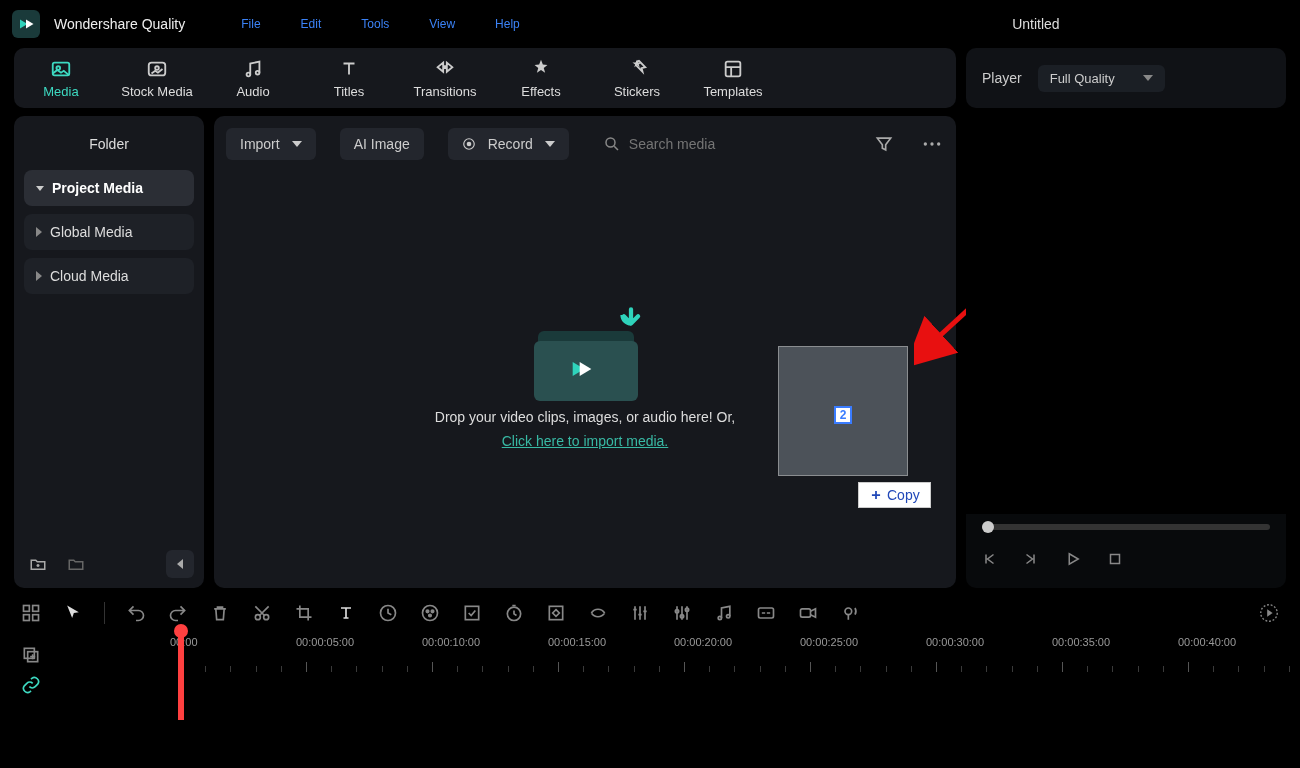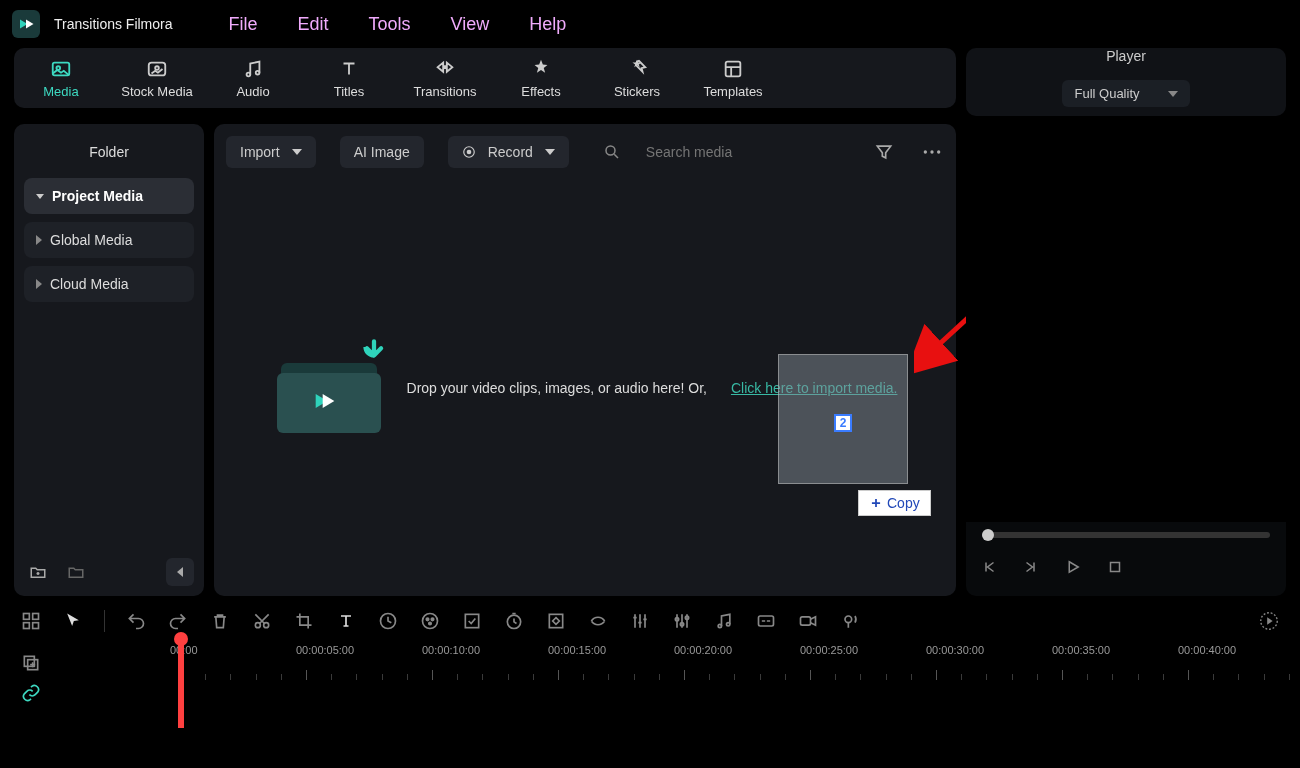--- a/index.html
+++ b/index.html
@@ -2,35 +2,35 @@
 <html><head>
 <meta charset="utf-8">
 <style>
 * { margin: 0; padding: 0; box-sizing: border-box; font-family: -apple-system, BlinkMacSystemFont, 'Segoe UI', Arial, sans-serif; }
 body { background: #000; color: #ccc; width: 1300px; height: 768px; overflow: hidden; position: relative; }
 
 
 .menubar { display: flex; align-items: center; height: 48px; padding: 0 12px; gap: 8px; }
 .logo { width: 28px; height: 28px; background: #1a3a3a; border-radius: 6px; display: flex; align-items: center; justify-content: center; }
 .app-name { font-size: 14px; color: #eee; font-weight: 500; margin-left: 6px; margin-right: 32px; }
-.menu-item { font-size: 18px; color: #f0abfc; padding: 6px 16px; cursor: pointer; }
+.menu-item { font-size: 12px; color: #3b82f6; padding: 6px 16px; cursor: pointer; }
 .title-center { flex: 1; text-align: center; font-size: 14px; color: #ddd; margin-left:240px;}
 
 
 .workrow { display: flex; gap: 10px; padding: 0 14px; }
 
 
 .ribbon { flex: 1; background: #16181d; border-radius: 10px; height: 60px; display: flex; align-items: center; padding: 3px 8px; gap: 18px; }
 .ribbon-tab { display: flex; flex-direction: column; align-items: center; gap: 4px; min-width: 78px; cursor: pointer; color: #ddd; }
 .ribbon-tab.active { color: #3dd9c1; }
 .ribbon-icon { width: 22px; height: 22px; display:flex; align-items:center; justify-content:center;}
 .ribbon-label { font-size: 13px; }
 
 
-.player-head { width: 320px; background: #101216; border-radius: 10px; height: 68px; display: flex; align-items: center; padding: 0 16px; gap: 16px; flex-direction: column; }
+.player-head { width: 320px; background: #101216; border-radius: 10px; height: 60px; display: flex; align-items: center; padding: 0 16px; gap: 16px; }
 .player-label { color: #ccc; font-size: 14px; }
 .quality-select { background: #1b1f25; color: #ccc; padding: 6px 12px; border-radius: 6px; display: flex; align-items: center; gap: 28px; font-size: 13px; cursor: pointer;}
 .caret-down { width:0;height:0;border-left:5px solid transparent;border-right:5px solid transparent;border-top:6px solid #888;}
 
 
 .workrow2 { display:flex; gap:10px; padding: 8px 14px 0 14px; height: 480px;}
 .sidebar { width: 190px; background: #16181d; border-radius: 10px; padding: 10px; display:flex; flex-direction:column; gap:8px; position:relative;}
 .side-item { background:#23262d; border-radius: 8px; padding: 10px 12px; display:flex; align-items:center; gap:8px; font-size: 14px; color:#ddd; cursor:pointer;}
 .side-item.top { background:#2b2e35; font-weight:600; color:#fff;}
 .side-item.plain { background:transparent; justify-content:center; }
@@ -41,24 +41,24 @@
 .small-btn.right { margin-left:auto; background:#23262d;}
 .mini-arrow-left { width:0;height:0;border-top:5px solid transparent;border-bottom:5px solid transparent;border-right:6px solid #aaa;}
 
 
 .media-panel { flex:1; background:#16181d; border-radius:10px; display:flex; flex-direction:column; position:relative;}
 .media-toolbar { display:flex; align-items:center; gap:24px; padding:12px; }
 .tool-pill { background:#23262d; color:#ccc; border-radius:6px; padding:8px 14px; display:flex; align-items:center; gap:12px; font-size:14px; cursor:pointer;}
 .tool-pill .caret-down{ border-top-color:#ccc;}
 .tool-pill.ai{ }
 .search-wrap { flex:1; display:flex; align-items:center; background:#23262d; border-radius:6px; padding:6px 10px; gap:8px; }
-.search-wrap input{ flex:1; background:none; border:none; color:#14b8a6; font-size:14px; outline:none;margin-left:17px;}
+.search-wrap input{ flex:1; background:none; border:none; color:#14b8a6; font-size:14px; outline:none;}
 .toolbar-ico { width:24px; height:24px; color:#aaa; display:flex; align-items:center; justify-content:center; cursor:pointer;}
 
-.drop-area { flex:1; position:relative; display:flex; flex-direction:row; align-items:center; justify-content:center; gap:24px; }
+.drop-area { flex:1; position:relative; display:flex; flex-direction:column; align-items:center; justify-content:center; gap:8px; }
 .folder-illus { width:110px; height:90px; position:relative; }
 .folder-back { position:absolute; width:96px; height:70px; background:#1a3a3a; border-radius:6px; bottom:0; left:8px;}
 .folder-front { position:absolute; width:104px; height:60px; background:#2a5050; border-radius:6px; bottom:0; left:4px;}
 .folder-logo { position:absolute; left:38px; bottom:18px; }
 .dl-arrow { position:absolute; right:-8px; top:-6px; color:#2fd3bb; }
 .drop-text { color:#ddd; font-size:14px; }
 .drop-link { color:#38b9a4; text-decoration:underline; cursor:pointer; font-size:14px;}
 
 
 .annot-box { position:absolute; left:564px; top:230px; width:130px; height:130px; background:rgba(130,140,150,0.5); border:1px solid rgba(200,200,200,0.5);}
@@ -93,26 +93,27 @@
 </head>
 <body>
 
 <div class="menubar">
   <div class="logo">
     <svg width="18" height="18" viewBox="0 0 24 24">
         <path d="M4 6 L14 12 L4 18 Z" fill="#2fd3bb"></path>
         <path d="M12 6 L22 12 L12 18 Z" fill="#fff"></path>
       </svg>
   </div>
-  <div class="app-name">Transitions Filmora</div>
+  <div class="app-name">Wondershare Quality</div>
   <div class="menu-item">File</div>
   <div class="menu-item">Edit</div>
   <div class="menu-item">Tools</div>
   <div class="menu-item">View</div>
   <div class="menu-item">Help</div>
+  <div class="title-center">Untitled</div>
 </div>
 
 <div class="workrow">
   <div class="ribbon">
     <div class="ribbon-tab active">
       <span class="ribbon-icon">
           <svg width="22" height="22" viewBox="0 0 24 24" fill="none" stroke="#3dd9c1" stroke-width="2">
             <rect x="3" y="5" width="18" height="14" rx="2"></rect>
             <circle cx="9" cy="11" r="2"></circle>
             <path d="M3 17l5-4 4 3 3-2 6 5"></path>

